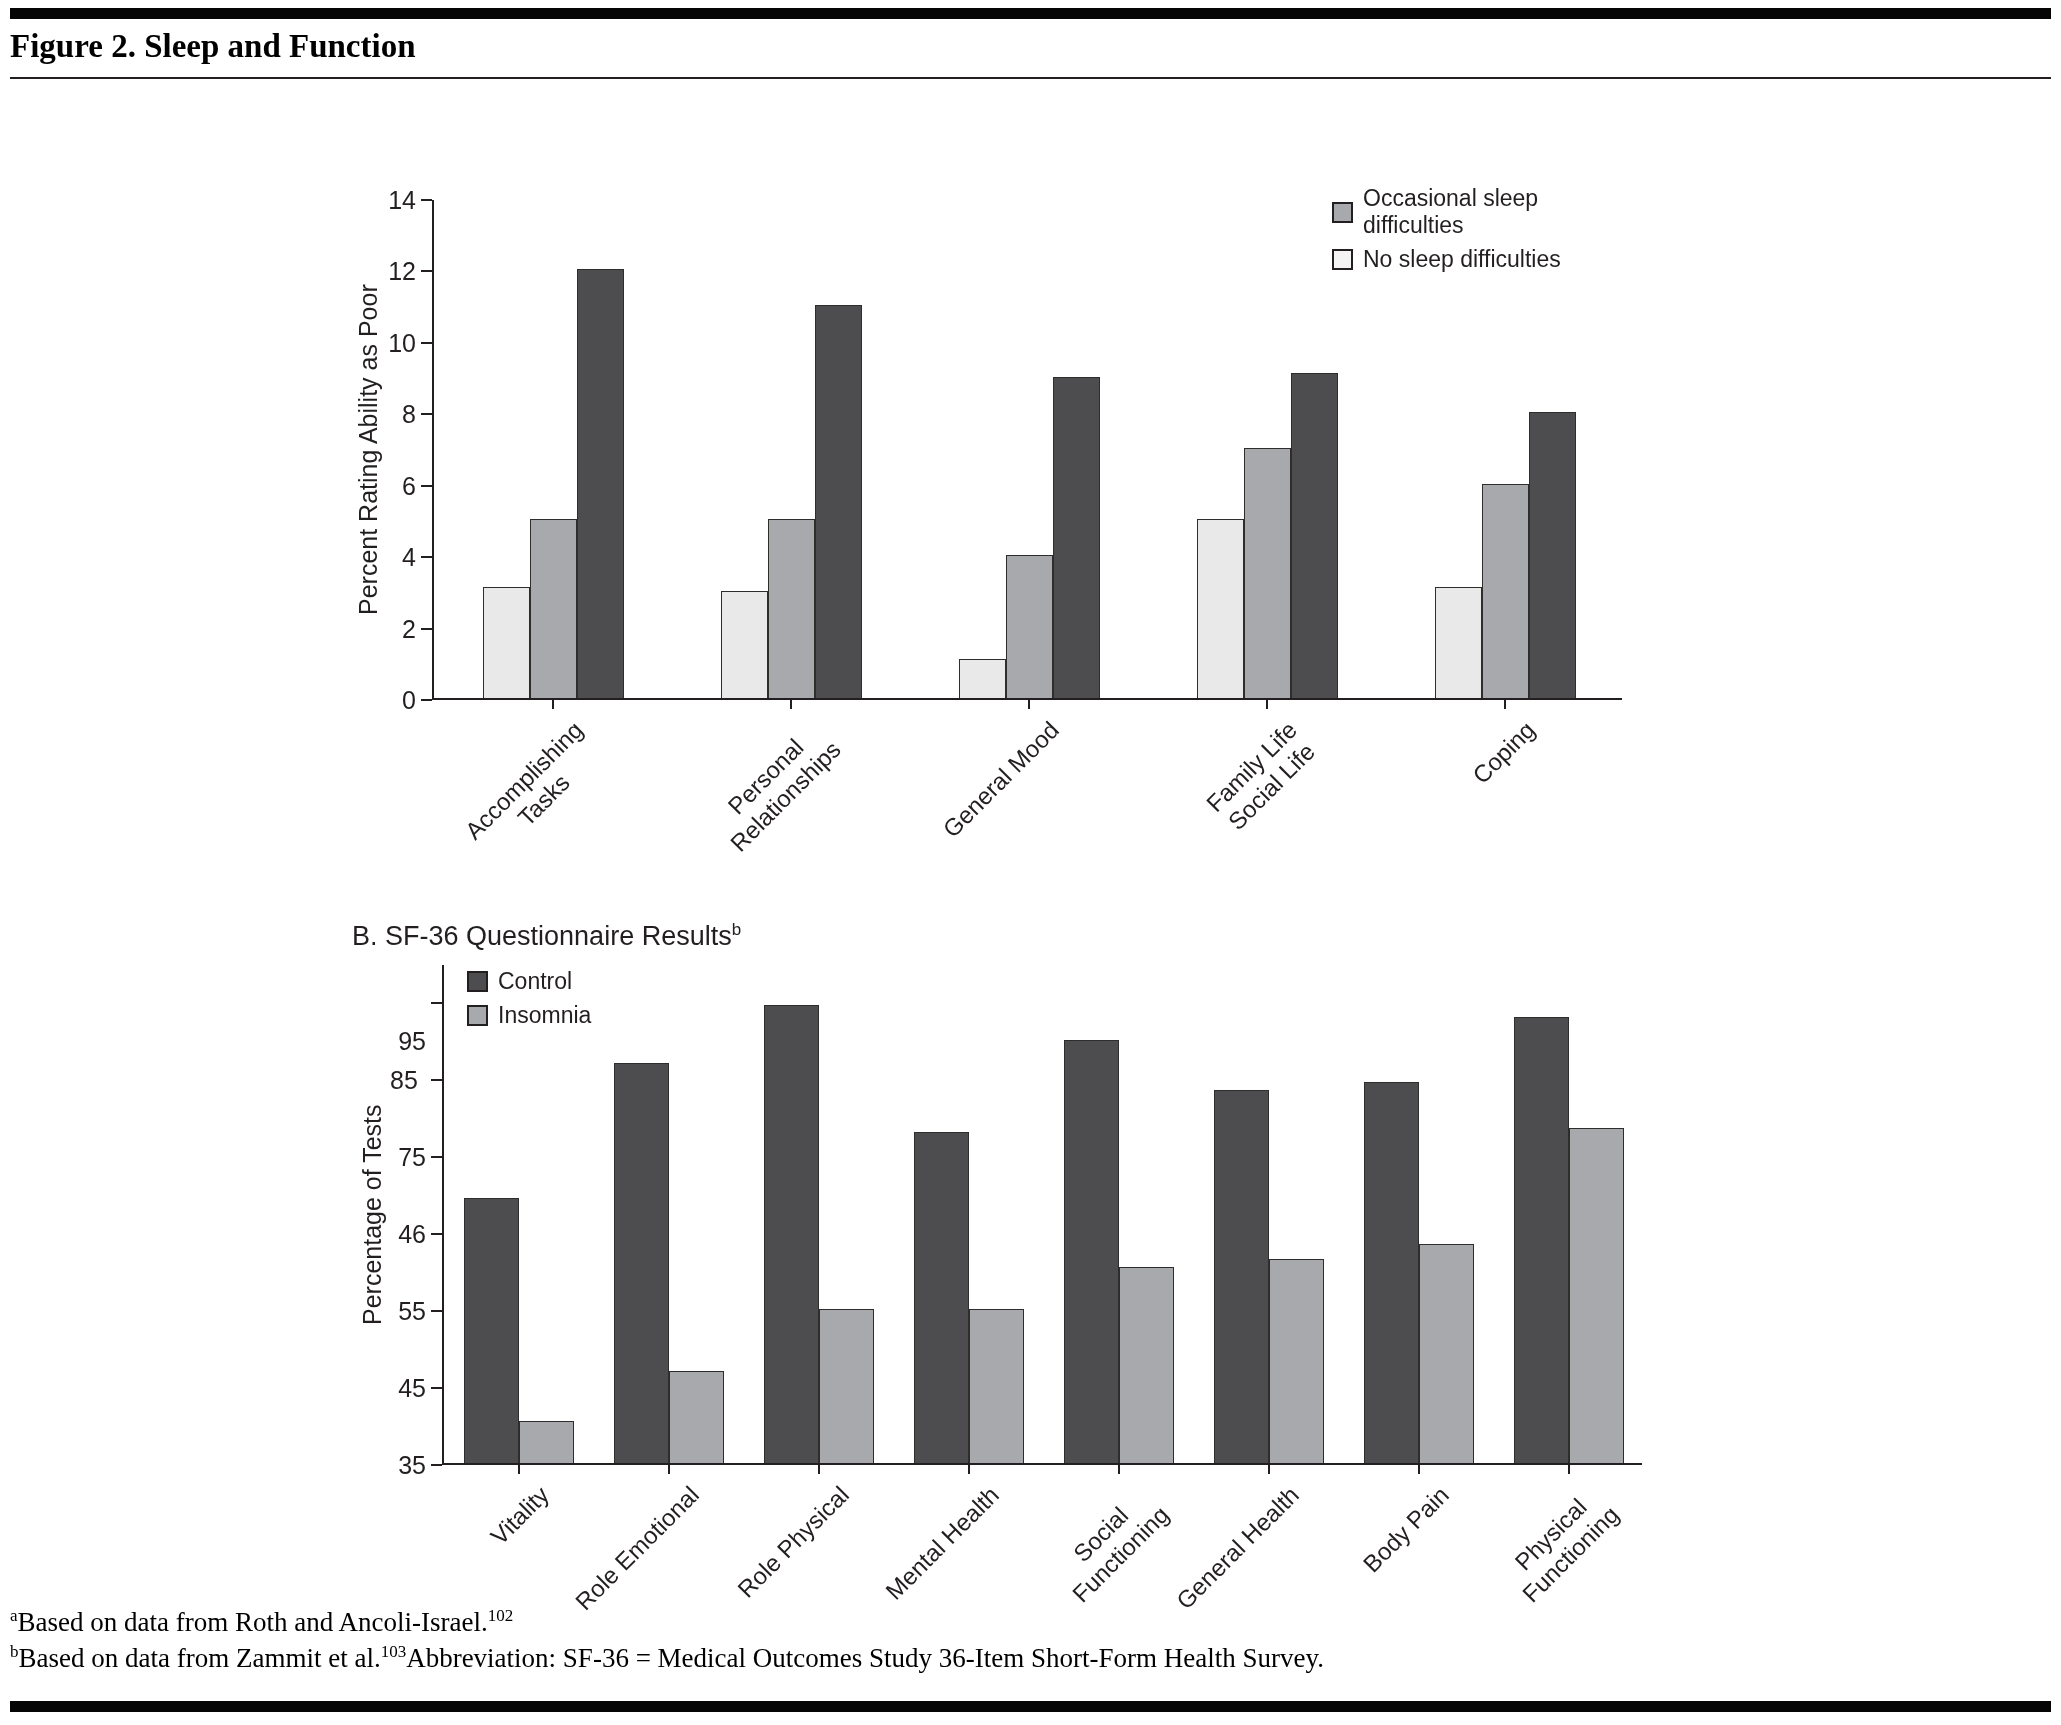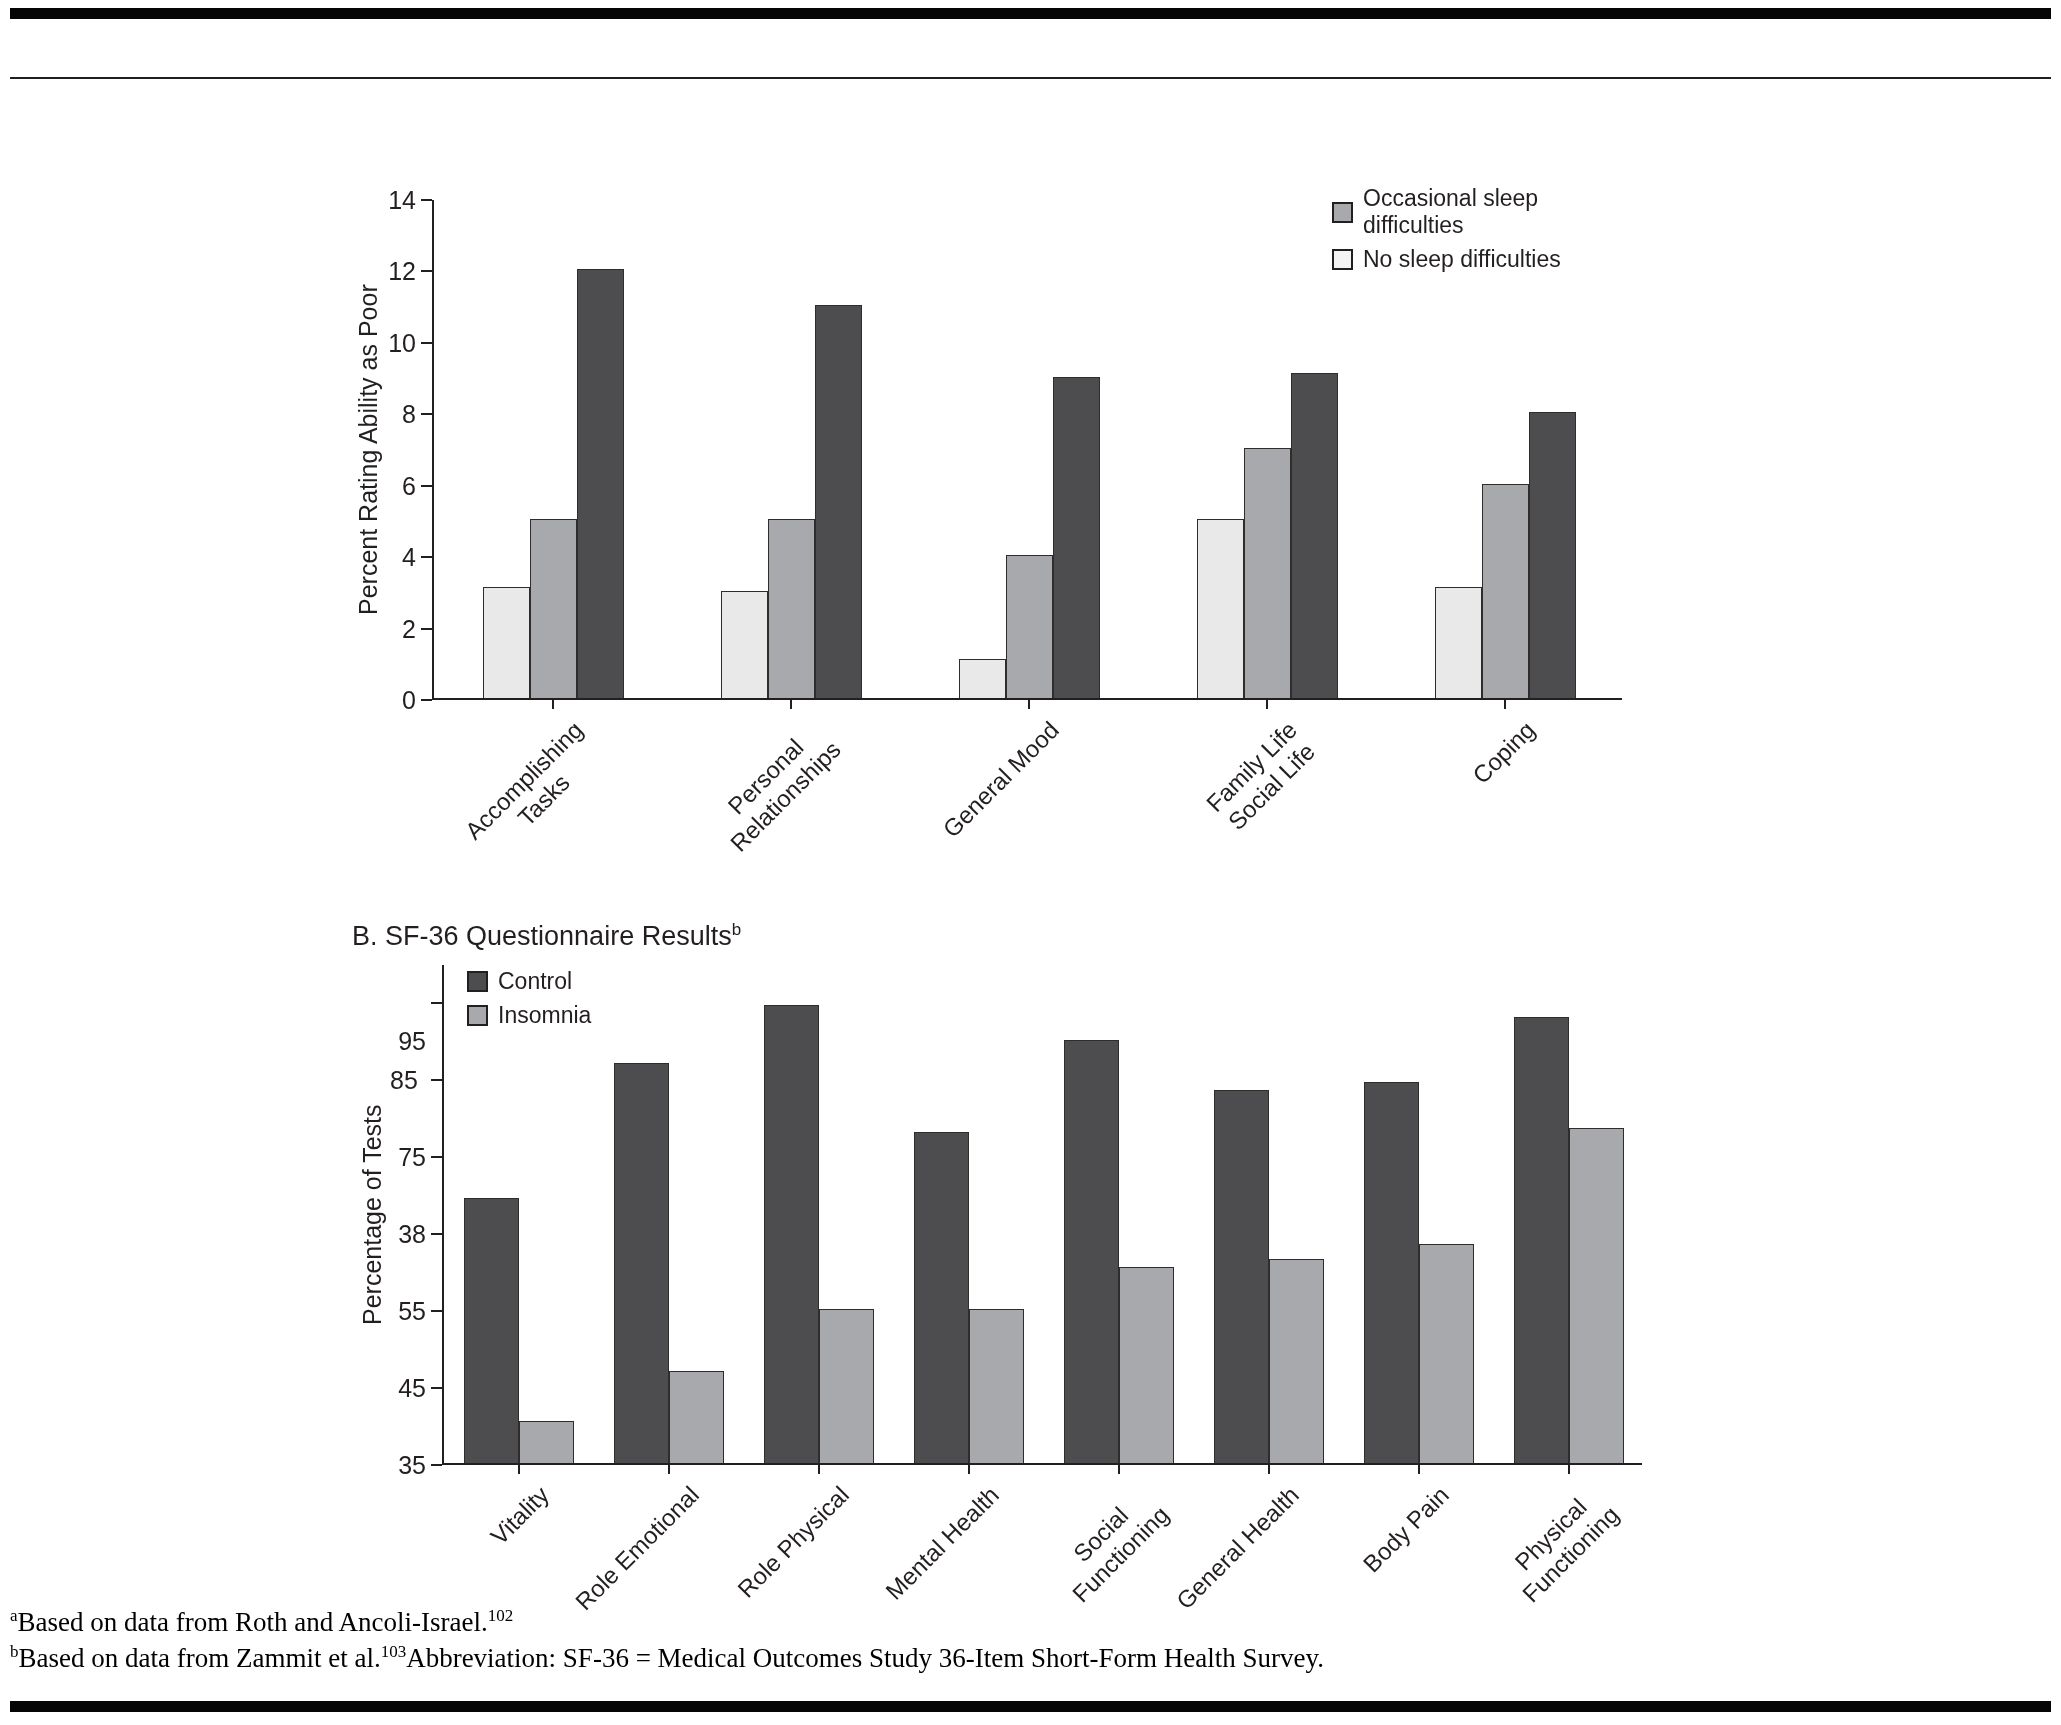--- a/index.html
+++ b/index.html
@@ -47,20 +47,21 @@
   }
   .footnote sup { font-size:17px; }
 </style>
 </head>
 <body>
 
 <div class="page">
 
   <div class="rule-thick" style="top:8px;"></div>
 
+  <div class="figure-title">Figure 2. Sleep and Function</div>
 
   <div class="rule-thin" style="top:77px;"></div>
 
   <div class="chart-block" style="left:352px; top:128px; width:1500px; height:790px;">
     <div class="ylabel" style="left:2px; top:72px; height:500px;">Percent Rating Ability as Poor</div>
     <div class="plot" style="left: 80px; top: 72px; width: 1190px; height: 500px;">
         <div class="tick-label" style="top: 486px;">0</div>
         <div class="tick-mark" style="top: 499px;"></div>
         <div class="tick-label" style="top: 414.571px;">2</div>
         <div class="tick-mark" style="top: 427.571px;"></div>
@@ -120,21 +121,21 @@
   <div class="chart-block" style="left:352px; top:920px; width:1500px; height:700px;">
     <div class="chart-title"><span>B. SF-36 Questionnaire Results</span><sup>b</sup></div>
     <div class="ylabel" style="left:6px; top:45px; height:500px;">Percentage of Tests</div>
     <div class="plot" style="left: 90px; top: 45px; width: 1200px; height: 500px;">
         <div class="tick-label" style="top: 486px;">35</div>
         <div class="tick-mark" style="top: 499px;"></div>
         <div class="tick-label" style="top: 409.077px;">45</div>
         <div class="tick-mark" style="top: 422.077px;"></div>
         <div class="tick-label" style="top: 332.154px;">55</div>
         <div class="tick-mark" style="top: 345.154px;"></div>
-        <div class="tick-label" style="top: 255.231px;">38</div>
+        <div class="tick-label" style="top: 255.231px;">46</div>
         <div class="tick-mark" style="top: 268.231px;"></div>
         <div class="tick-label" style="top: 178.308px;">75</div>
         <div class="tick-mark" style="top: 191.308px;"></div>
         <div class="tick-label" style="top: 101.385px; text-align: center;">85</div>
         <div class="tick-mark" style="top: 114.385px;"></div>
         <div class="tick-label" style="top: 24.4615px; margin-top: 38px;">95</div>
         <div class="tick-mark" style="top: 37.4615px;"></div>
         <div class="bar" style="left: 20px; width: 55px; height: 265.385px; background: rgb(77, 77, 79);"></div>
         <div class="bar" style="left: 75px; width: 55px; height: 42.3077px; background: rgb(167, 169, 172);"></div>
         <div class="xtick-mark" style="left: 74px; top: 500px;"></div>

